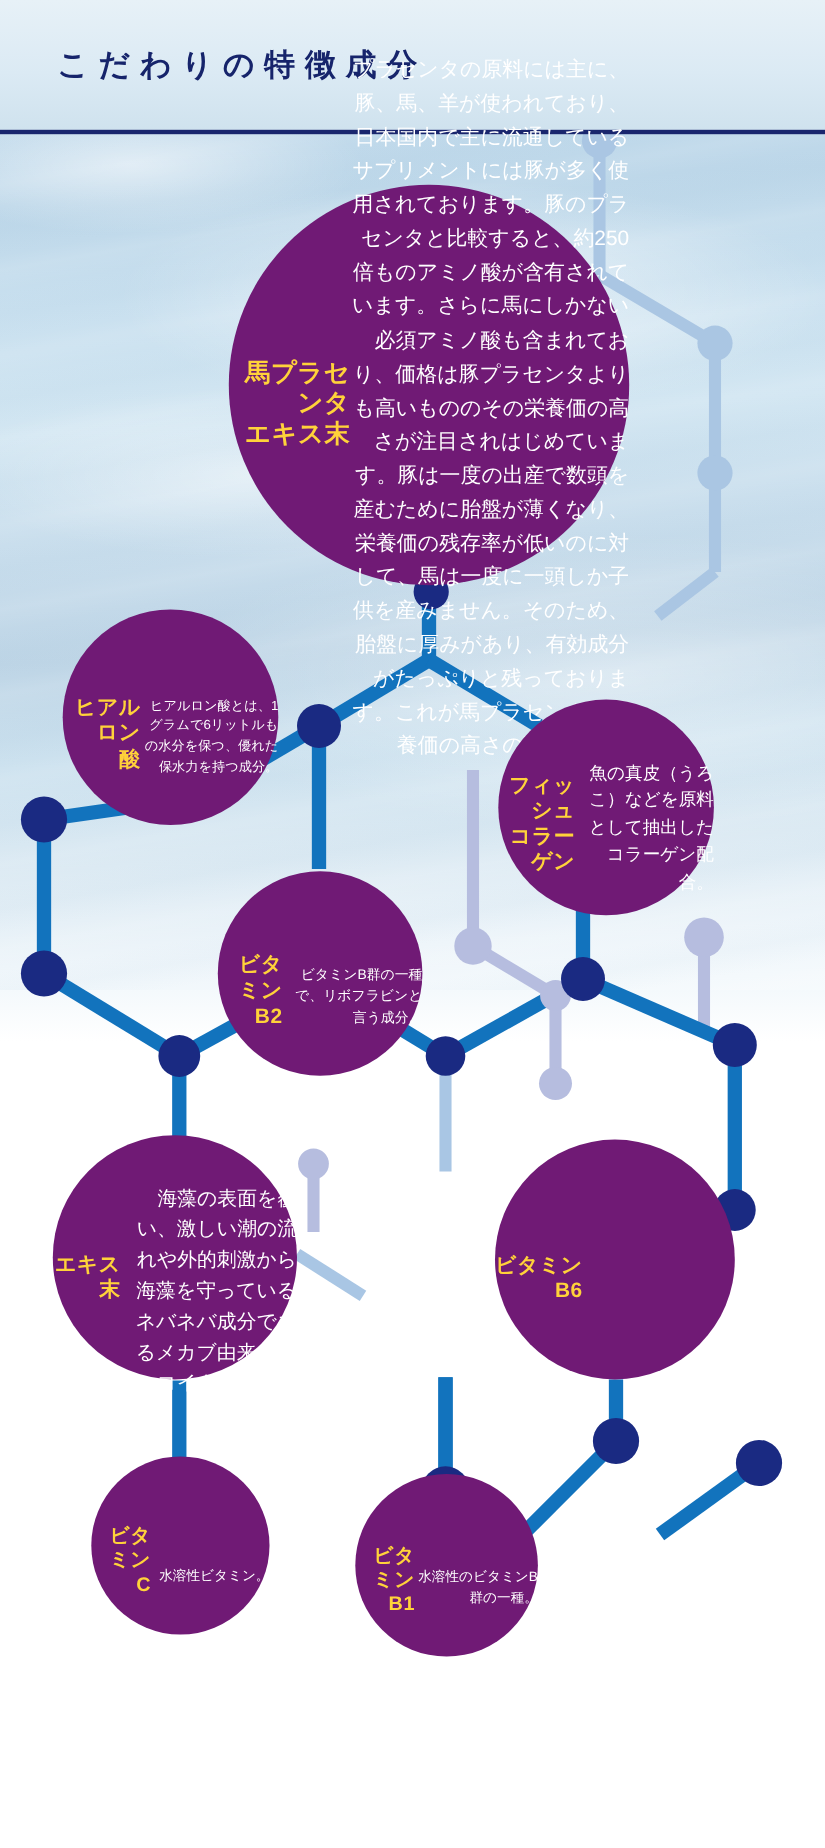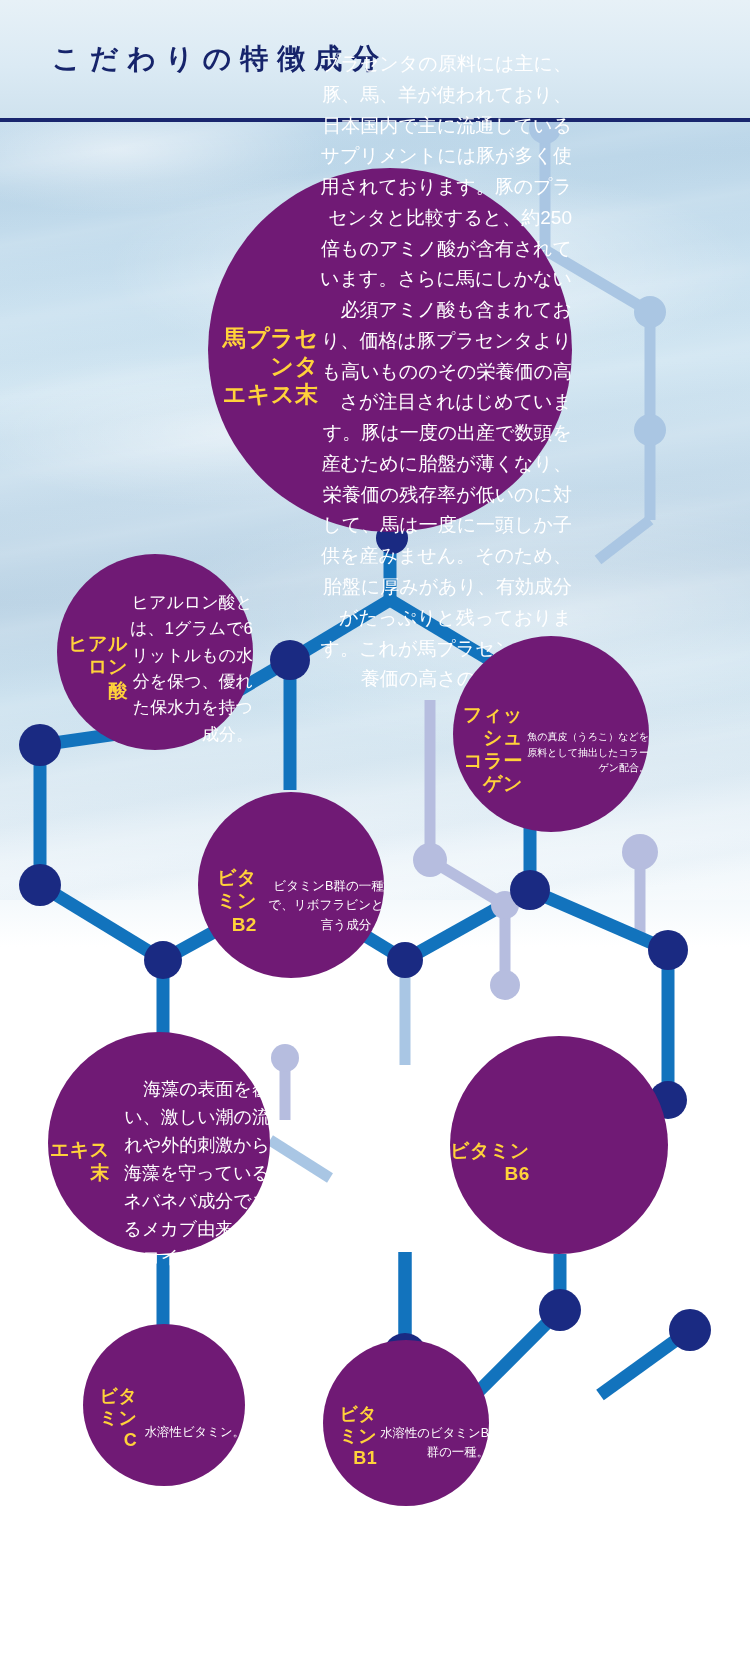--- a/index.html
+++ b/index.html
@@ -62,27 +62,27 @@
   #node-placenta{
     left:208px;top:168px;width:364px;height:364px;padding-top:32px;
   }
   #node-placenta .ttl{font-size:23px;}
   #node-placenta .body{font-size:19px;margin-top:12px;width:330px;line-height:1.62;}
 
   #node-hyaluronic{
     left:57px;top:554px;width:196px;height:196px;padding-top:30px;
   }
   #node-hyaluronic .ttl{font-size:19px;}
-  #node-hyaluronic .body{font-size:17px;margin-top:4px;width:176px;line-height:1.55;}
+  #node-hyaluronic .body{font-size:12px;margin-top:4px;width:176px;line-height:1.55;}
 
   #node-collagen{
     left:453px;top:636px;width:196px;height:196px;padding-top:30px;
   }
   #node-collagen .ttl{font-size:19px;}
-  #node-collagen .body{font-size:10px;margin-top:9px;width:180px;line-height:1.55;font-family:Liberation Mono, monospace;}
+  #node-collagen .body{font-size:16px;margin-top:9px;width:180px;line-height:1.55;}
 
   #node-b2{
     left:198px;top:792px;width:186px;height:186px;padding-top:32px;
   }
   #node-b2 .ttl{font-size:19px;}
   #node-b2 .body{font-size:12.6px;margin-top:10px;width:172px;line-height:1.55;}
 
   #node-fucoidan{
     left:48px;top:1032px;width:222px;height:222px;padding-top:36px;
   }

